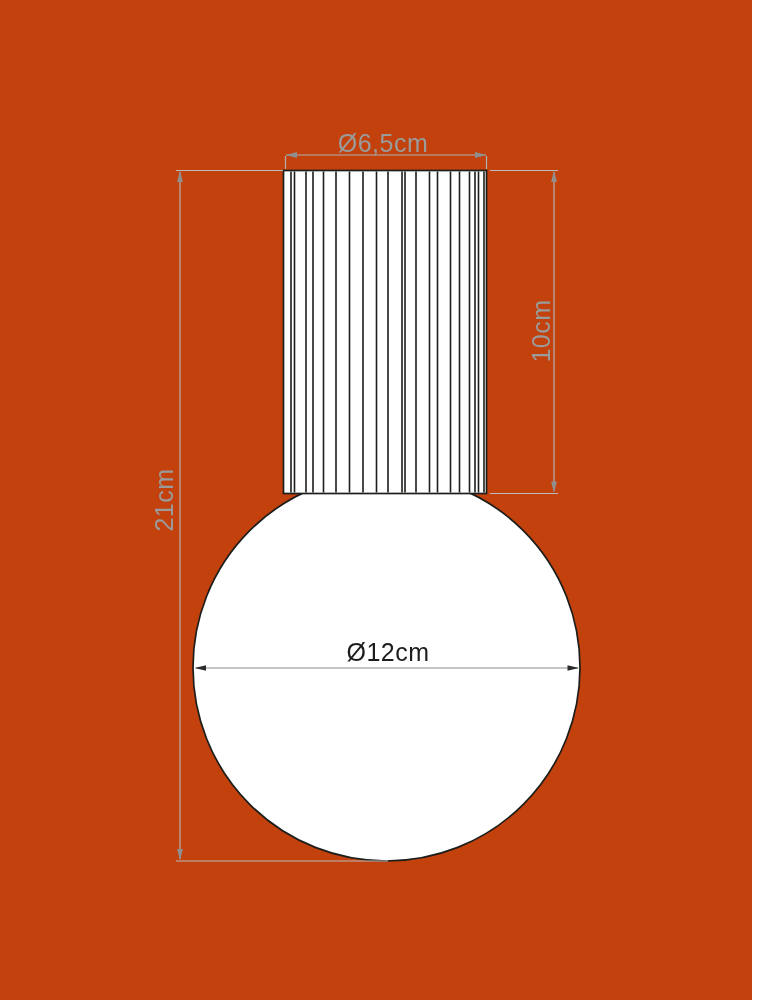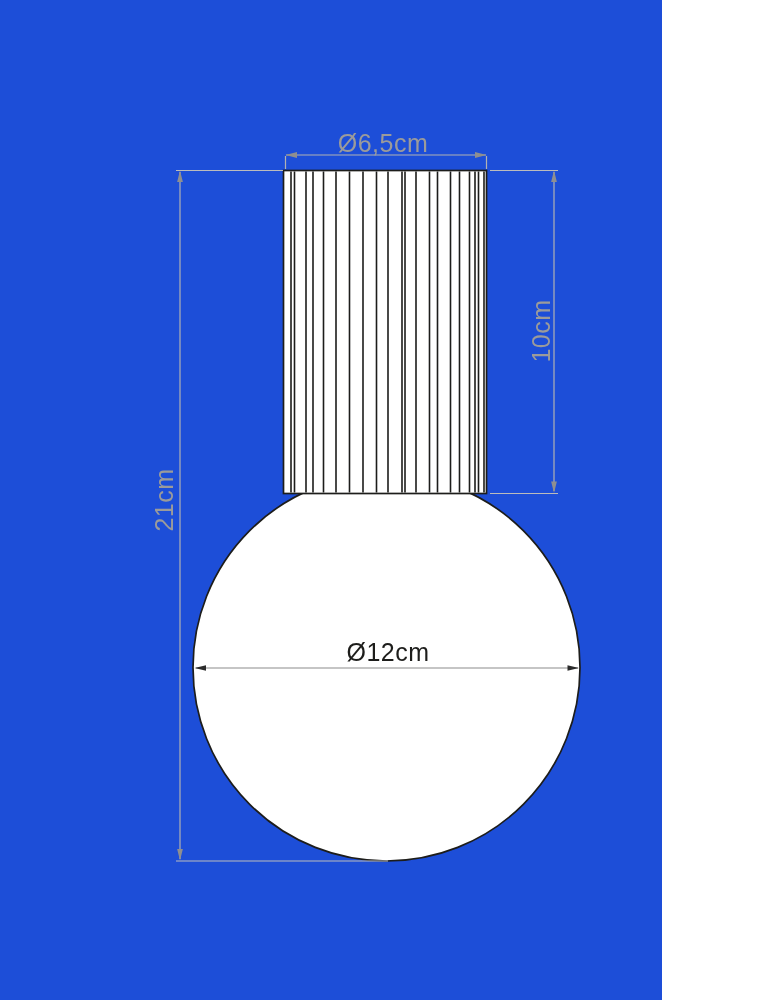--- a/index.html
+++ b/index.html
@@ -3,23 +3,23 @@
 <meta charset="utf-8">
 <style>
   html, body {
     margin: 0;
     padding: 0;
     background: #ffffff;
     font-family: "Liberation Sans", sans-serif;
   }
   .canvas {
     position: relative;
-    width: 662px;
+    width: 752px;
     height: 1000px;
-    background: #1d4ed8;
+    background: #c2410c;
     overflow: hidden;
   }
   svg { display: block; }
   .object-stroke {
     fill: none;
     stroke-linecap: butt;
   }
   .dim-text {
     font-family: "Liberation Sans", sans-serif;
     font-size: 25px;

